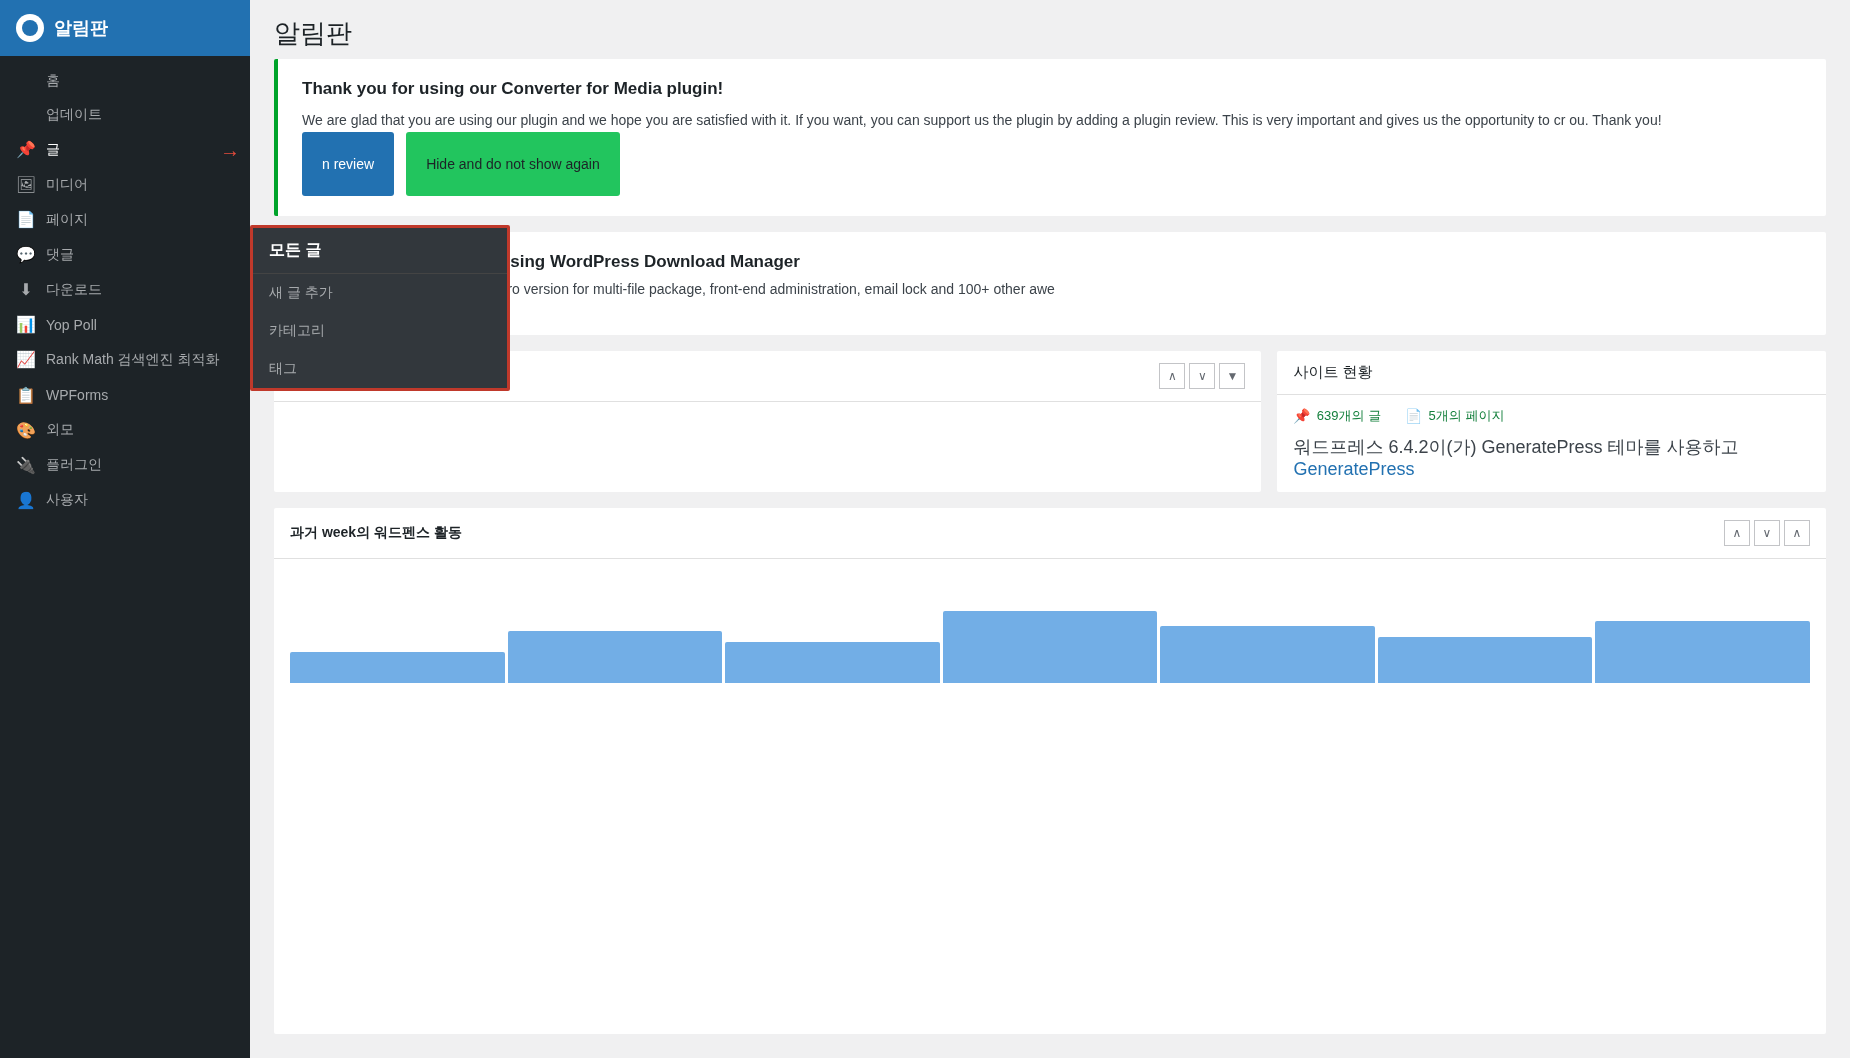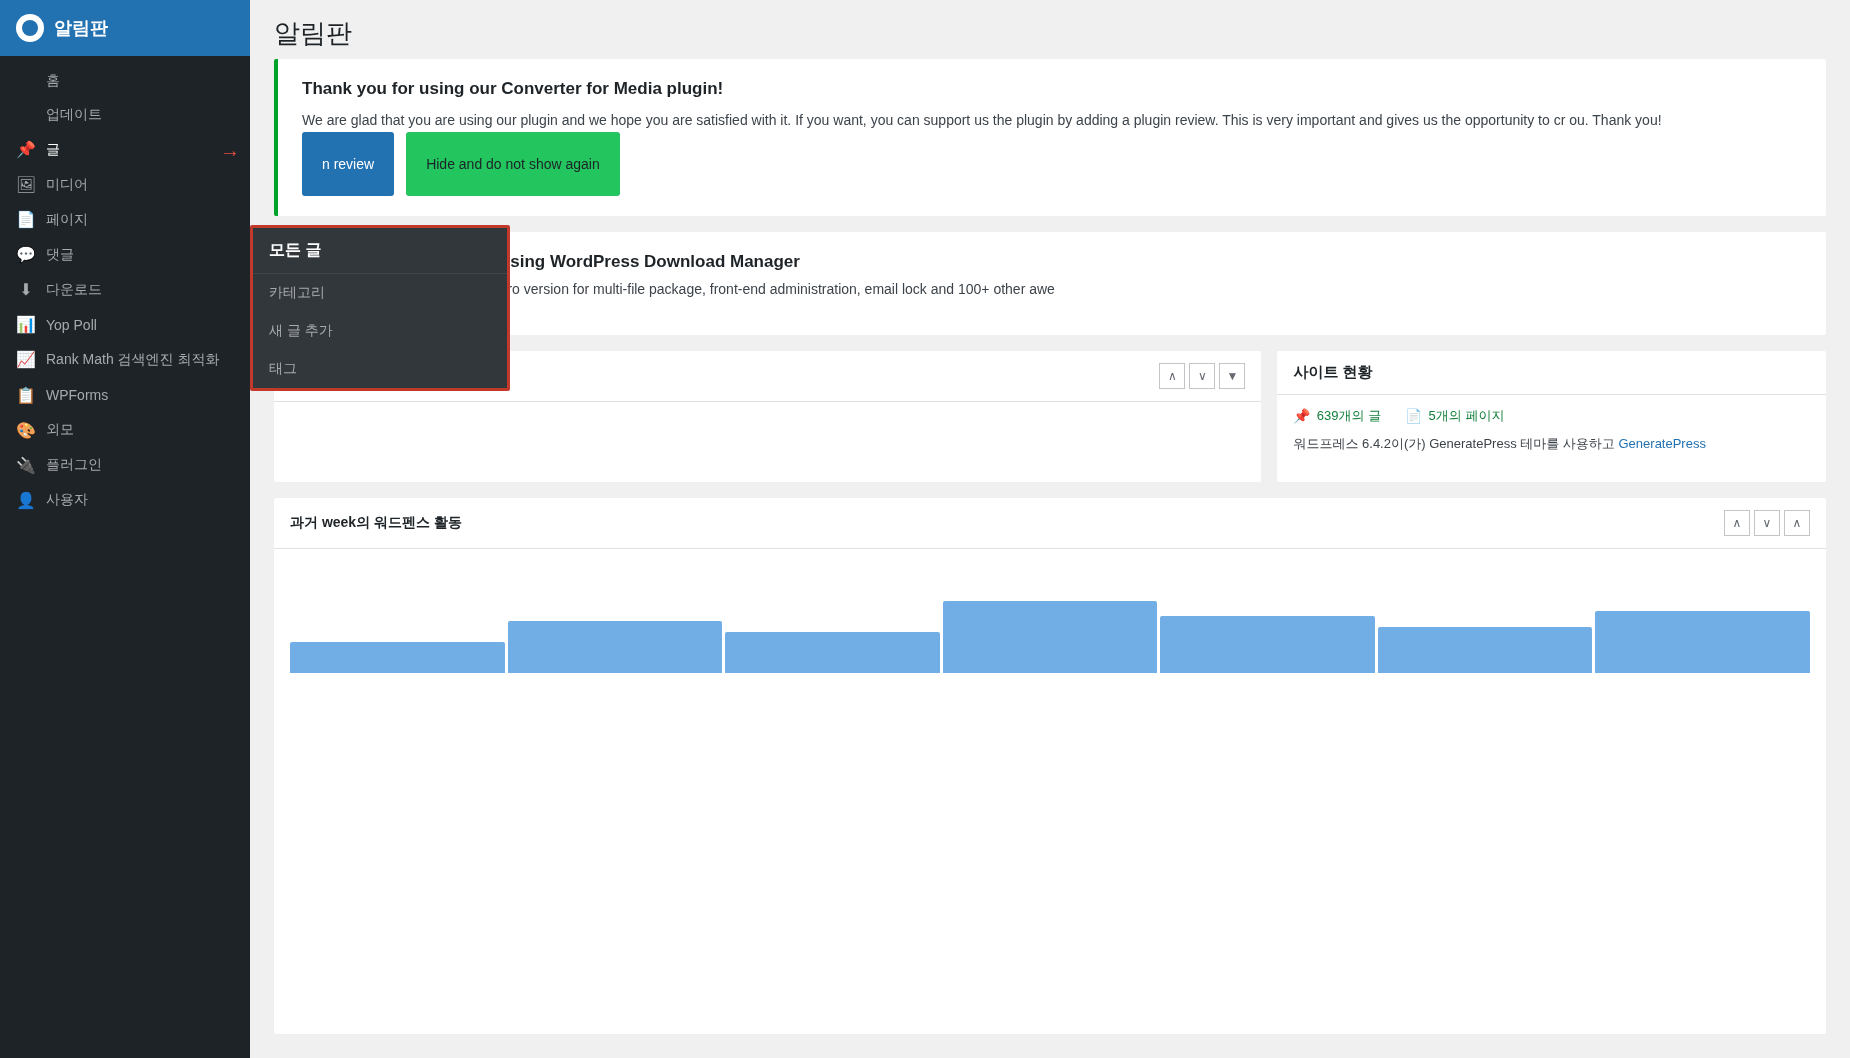--- a/index.html
+++ b/index.html
@@ -223,21 +223,21 @@
       cursor: pointer;
       font-size: 12px;
       color: #646970;
       display: flex; align-items: center; justify-content: center;
     }
     .widget-body { padding: 12px 16px; min-height: 80px; }
 
     
     .site-status-header {
       font-size: 15px;
-      font-weight: 700;
+      font-weight: 400;
       color: #1d2327;
       padding: 12px 16px;
       border-bottom: 1px solid #e0e0e0;
     }
     .site-status-body { padding: 12px 16px; }
     .site-status-row {
       display: flex;
       gap: 24px;
       margin-bottom: 10px;
     }
@@ -247,21 +247,21 @@
       gap: 6px;
       font-size: 13px;
     }
     .site-status-item a {
       color: #15803d;
       text-decoration: none;
     }
     .status-pin-icon { color: #e74c3c; font-size: 14px; }
     .status-page-icon { color: #646970; font-size: 14px; }
     .site-status-desc {
-      font-size: 13px;
+      font-size: 18px;
       color: #3c434a;
     }
     .site-status-desc a { color: #2271b1; text-decoration: none; }
 
     
     .chart-placeholder {
       width: 100%;
       height: 120px;
       display: flex;
       align-items: flex-end;
@@ -352,24 +352,24 @@
       <span>사용자</span>
     </div>
   </div>
 </div>
 
 <div id="posts-submenu">
   <div class="submenu-header">
     <span>모든 글</span>
   </div>
   <div class="submenu-item">
+    <span>새 글 추가</span>
+  </div>
+  <div class="submenu-item">
     <span>카테고리</span>
-  </div>
-  <div class="submenu-item">
-    <span>새 글 추가</span>
   </div>
   <div class="submenu-item">
     <span>태그</span>
   </div>
 </div>
 
 <div id="main">
   <div id="page-header">
     <h1 id="page-title-text">알림판</h1>
   </div>

